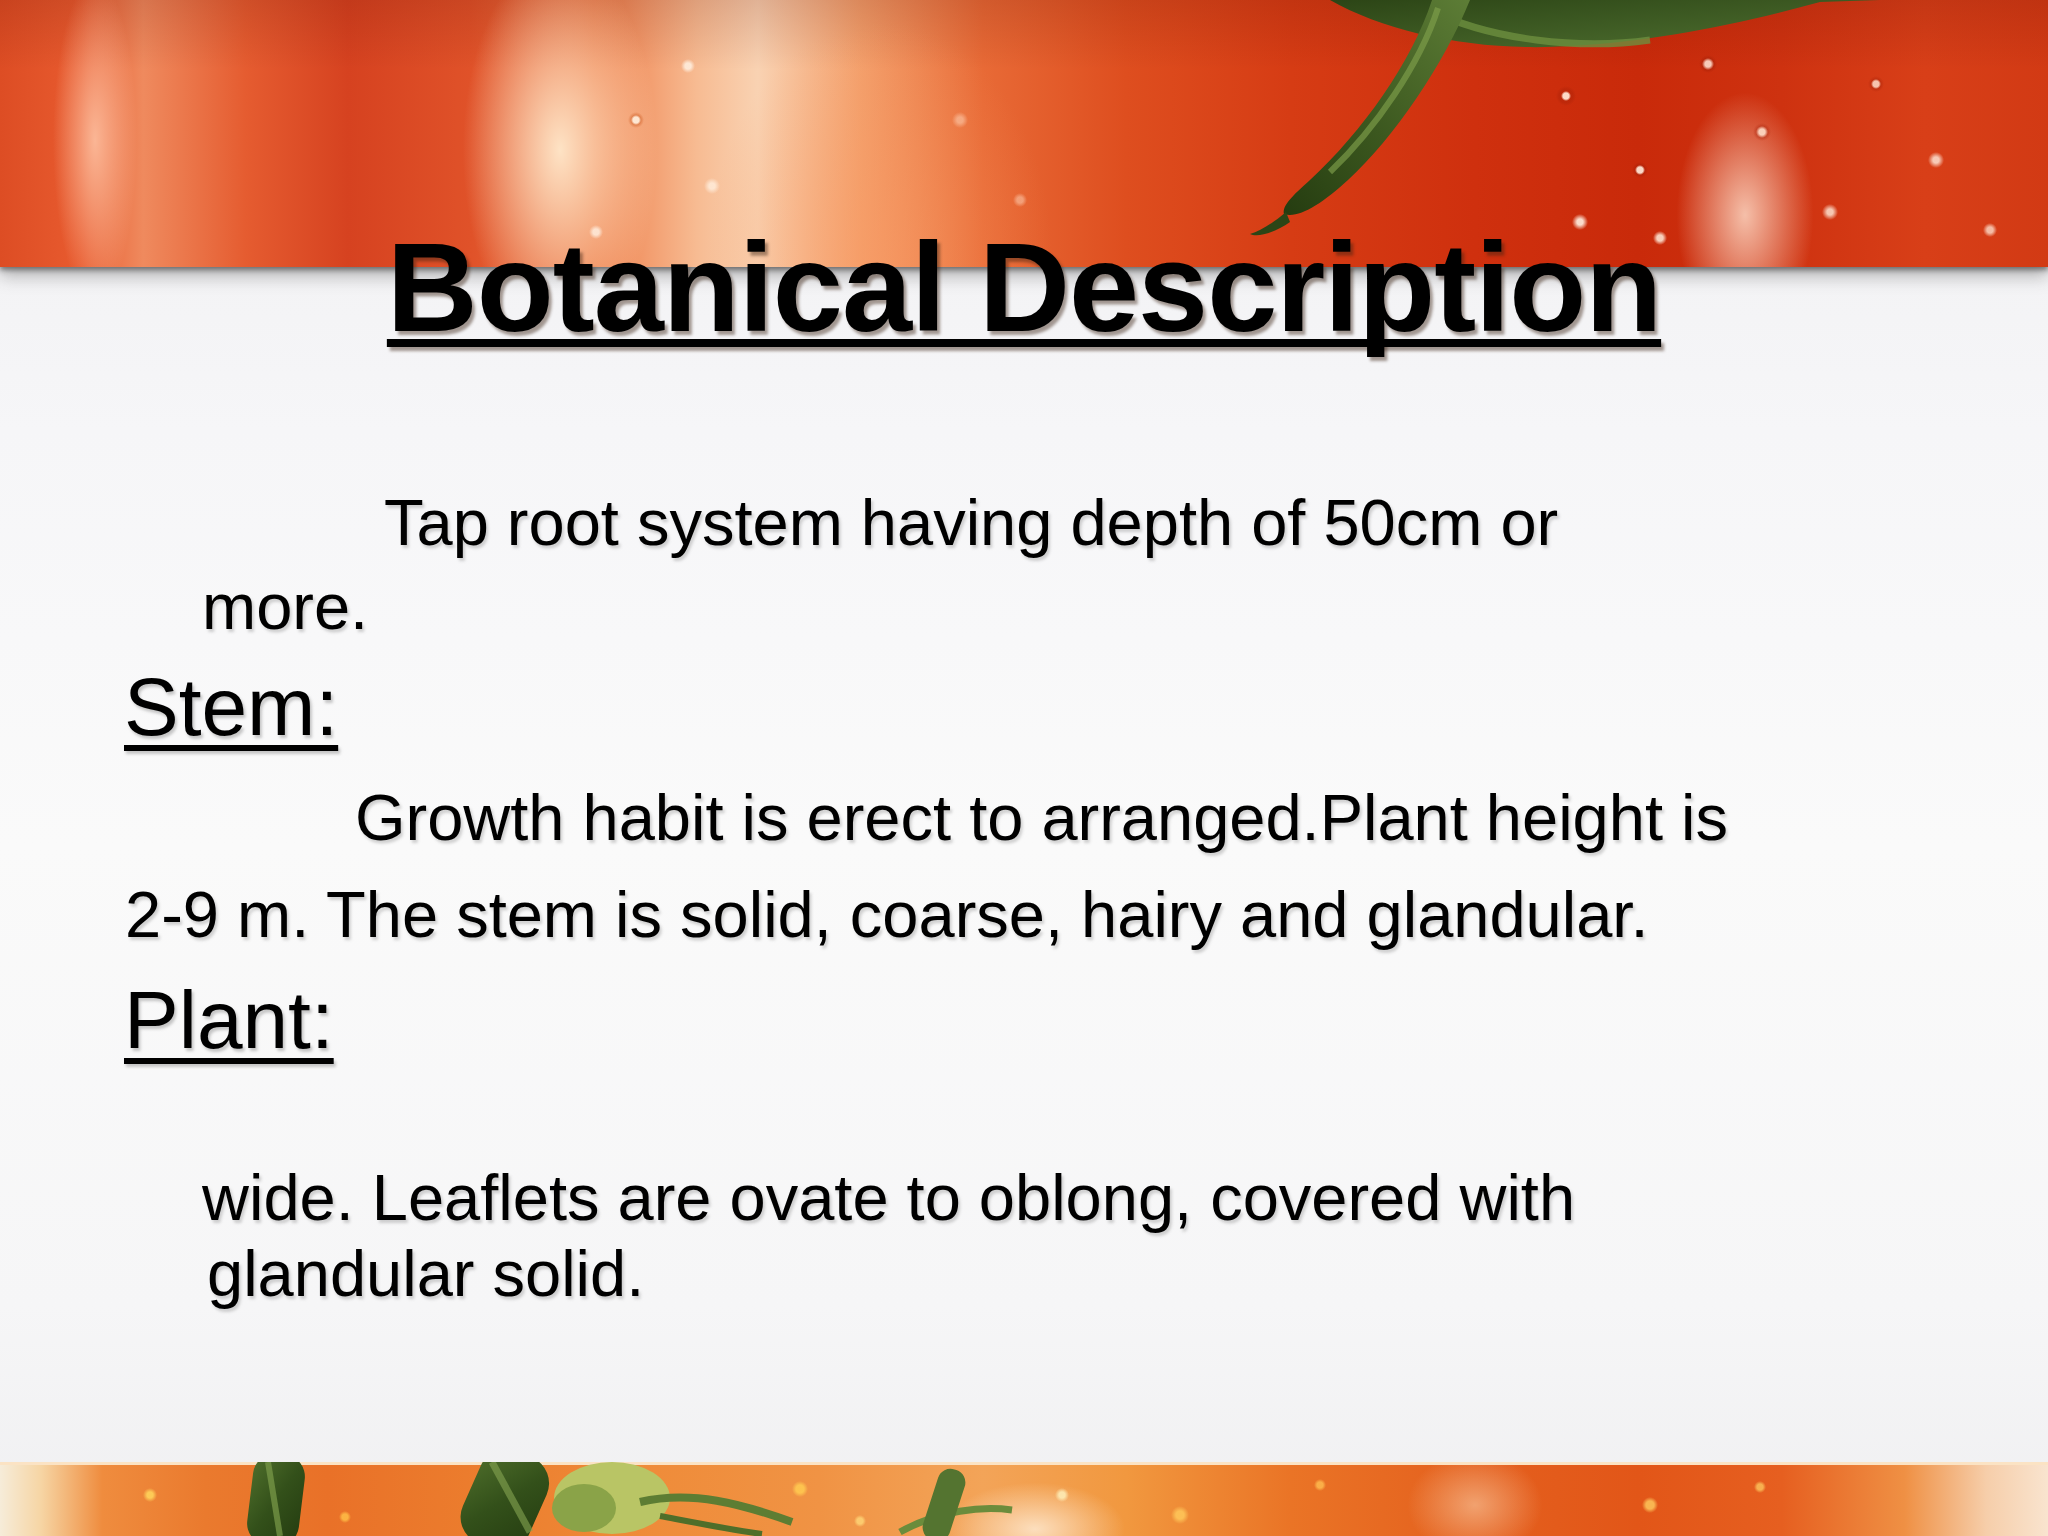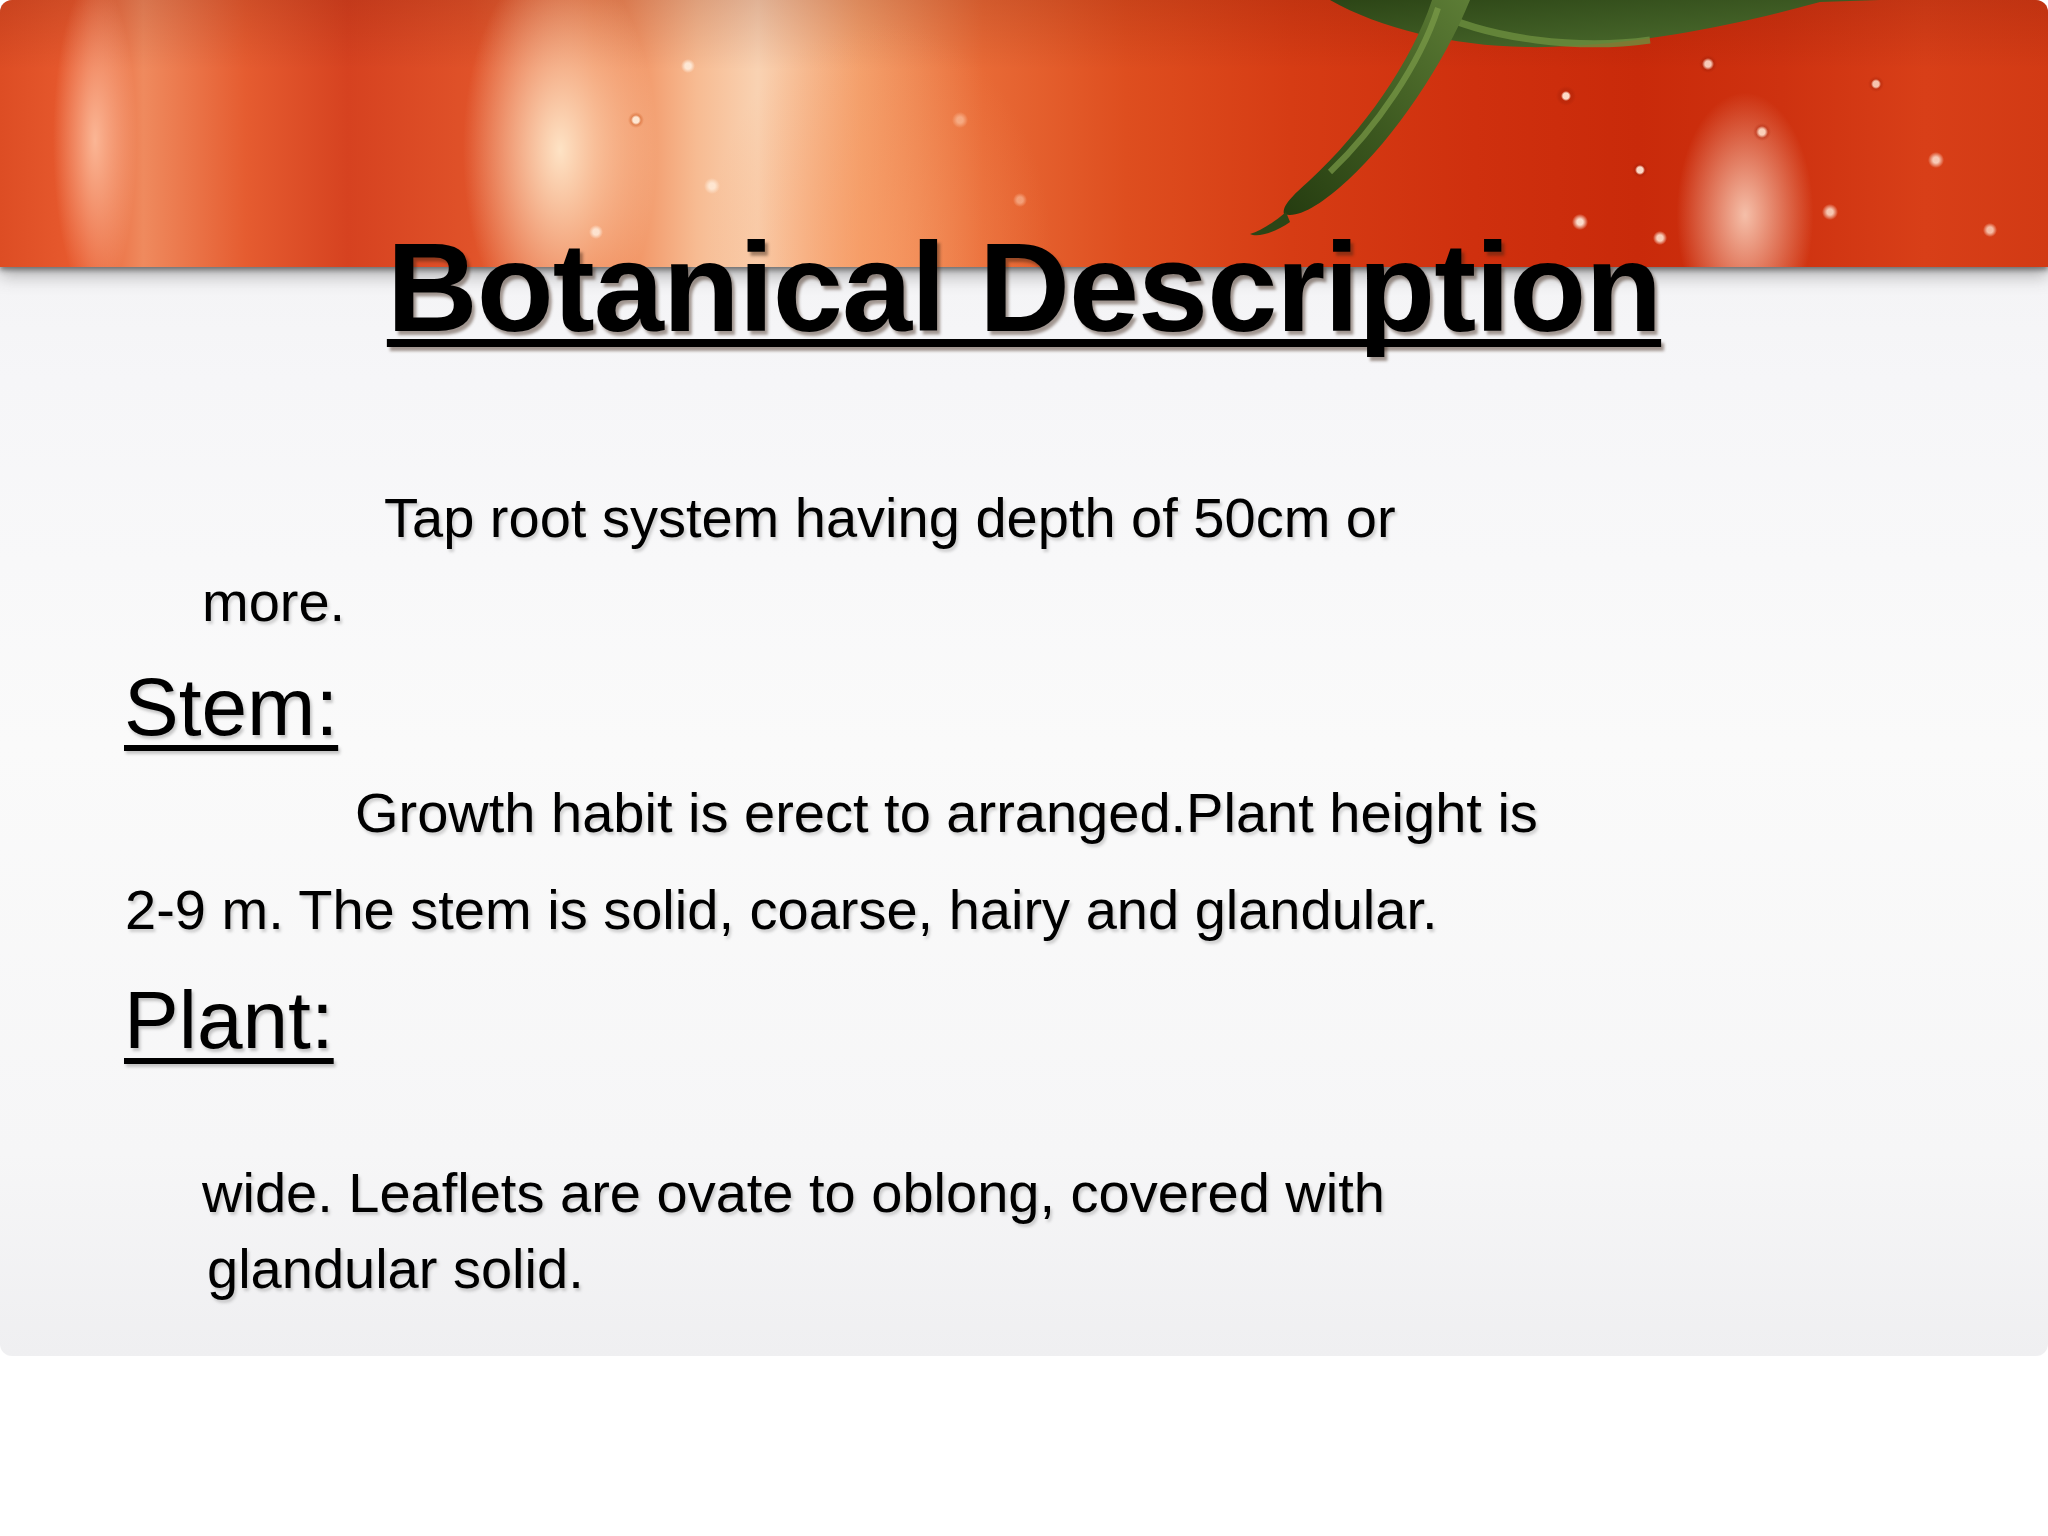--- a/index.html
+++ b/index.html
@@ -1,22 +1,21 @@
 <!DOCTYPE html>
 <html><head>
 <meta charset="utf-8">
 <style>
   html,body{margin:0;padding:0;background:#ffffff;}
   .slide{
     position:relative;
-    width:2048px;height:1356px;
+    width:2048px;height:1536px;
     overflow:hidden;
     font-family:"Liberation Sans","DejaVu Sans",sans-serif;
     background:linear-gradient(180deg,#e7e7e9 0%,#f0f0f2 6%,#f6f6f8 28%,#fafafa 55%,#f6f6f7 85%,#efeff1 100%);
-    border-radius:12px;
   }
 
   
   .band-top{
     position:absolute;left:0;top:0;width:2048px;height:267px;
     background:
       radial-gradient(circle 10px at 1566px 96px, rgba(255,228,210,.95) 0 3px, rgba(175,35,8,.45) 5px 7px, transparent 10px),
       radial-gradient(circle 8px at 1640px 170px, rgba(255,236,220,.9) 0 3px, rgba(160,30,6,.4) 5px, transparent 8px),
       radial-gradient(circle 9px at 1708px 64px, rgba(255,230,214,.85) 0 3px, rgba(160,30,6,.4) 6px, transparent 9px),
       radial-gradient(circle 8px at 1580px 222px, rgba(255,238,224,.9) 0 3px, transparent 8px),
@@ -72,21 +71,21 @@
     text-shadow:3px 4px 3px rgba(60,35,20,.45);
   }
   .title .u, .heading .u{
     text-decoration:underline;
     text-decoration-skip-ink:none;
   }
   .title .u{text-decoration-thickness:8px;text-underline-offset:8px;}
   .heading .u{text-decoration-thickness:6px;text-underline-offset:10px;}
   .line{position:absolute;white-space:pre;line-height:1;color:#000;}
   .heading{font-size:82px;text-shadow:2px 3px 3px rgba(100,100,100,.35);}
-  .body{font-size:56px;text-shadow:2px 3px 3px rgba(110,110,110,.3);}
+  .body{font-size:65px;text-shadow:2px 3px 3px rgba(110,110,110,.3);}
 </style>
 </head>
 <body>
 
 <div class="slide">
 
   <div class="band-top">
     <svg width="700" height="267" viewBox="0 0 700 267">
       <defs>
         <linearGradient id="stemg" x1="1" y1="0" x2="0" y2="1">

